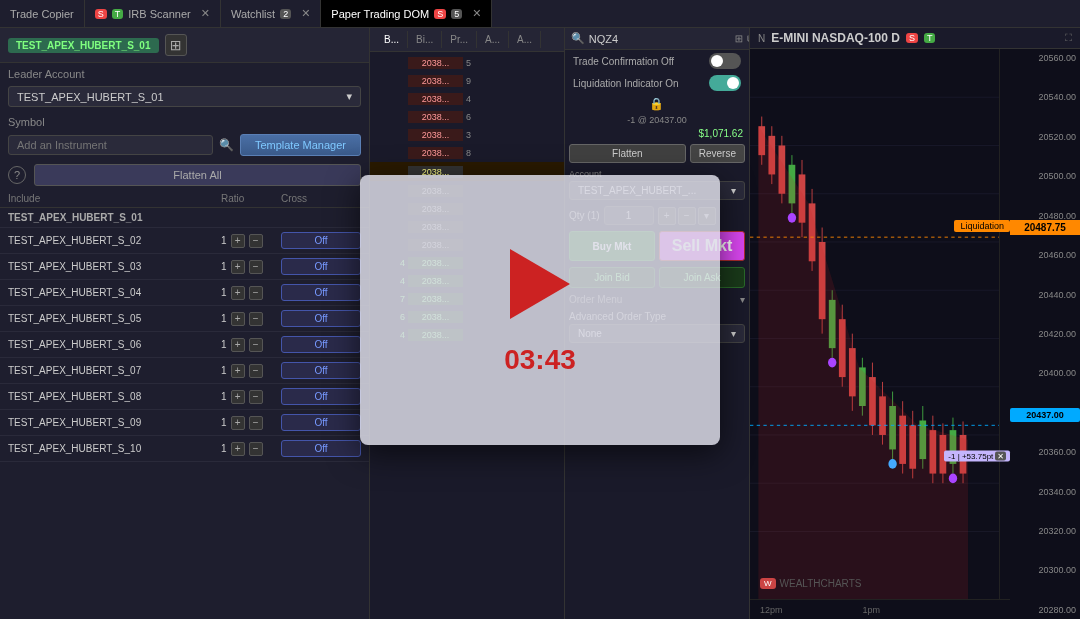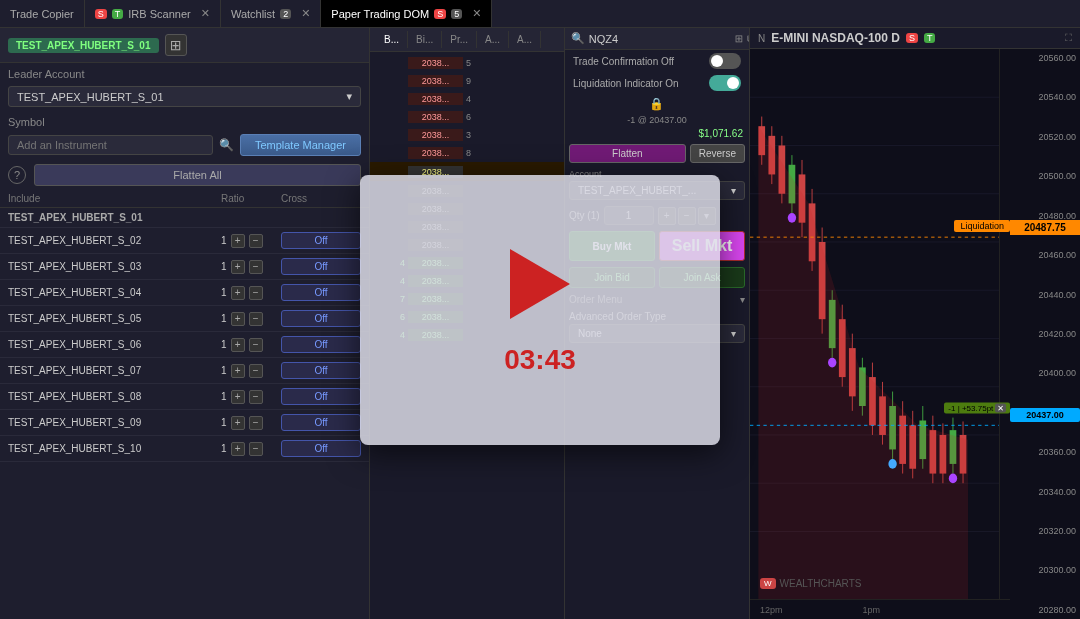--- a/index.html
+++ b/index.html
@@ -317,21 +317,21 @@
       font-size: 10px;
       color: #8f8;
       padding: 2px 6px;
     }
     .action-btns {
       display: flex;
       gap: 4px;
       padding: 3px 4px;
     }
     .flat-btn {
-      background: #701a75;
+      background: #404040;
       border: 1px solid #666;
       color: #ccc;
       padding: 3px 8px;
       font-size: 10px;
       border-radius: 3px;
       cursor: pointer;
       flex: 1;
     }
     .reverse-btn {
       background: #444;
@@ -600,28 +600,29 @@
       font-size: 9px;
       font-weight: bold;
       padding: 2px 4px;
       border-radius: 2px;
       width: 70px;
       text-align: center;
     }
     .order-tag {
       position: absolute;
       right: 70px;
-      background: #4d7c0f;
+      background: #c4b5fd;
       color: #000;
       font-size: 8px;
       padding: 1px 4px;
       border-radius: 2px;
       display: flex;
       align-items: center;
       gap: 2px;
+      margin-top: 48px;
     }
     .order-tag-close {
       background: #555;
       color: #fff;
       border-radius: 2px;
       padding: 0 2px;
       cursor: pointer;
     }
   </style>
 </head>

